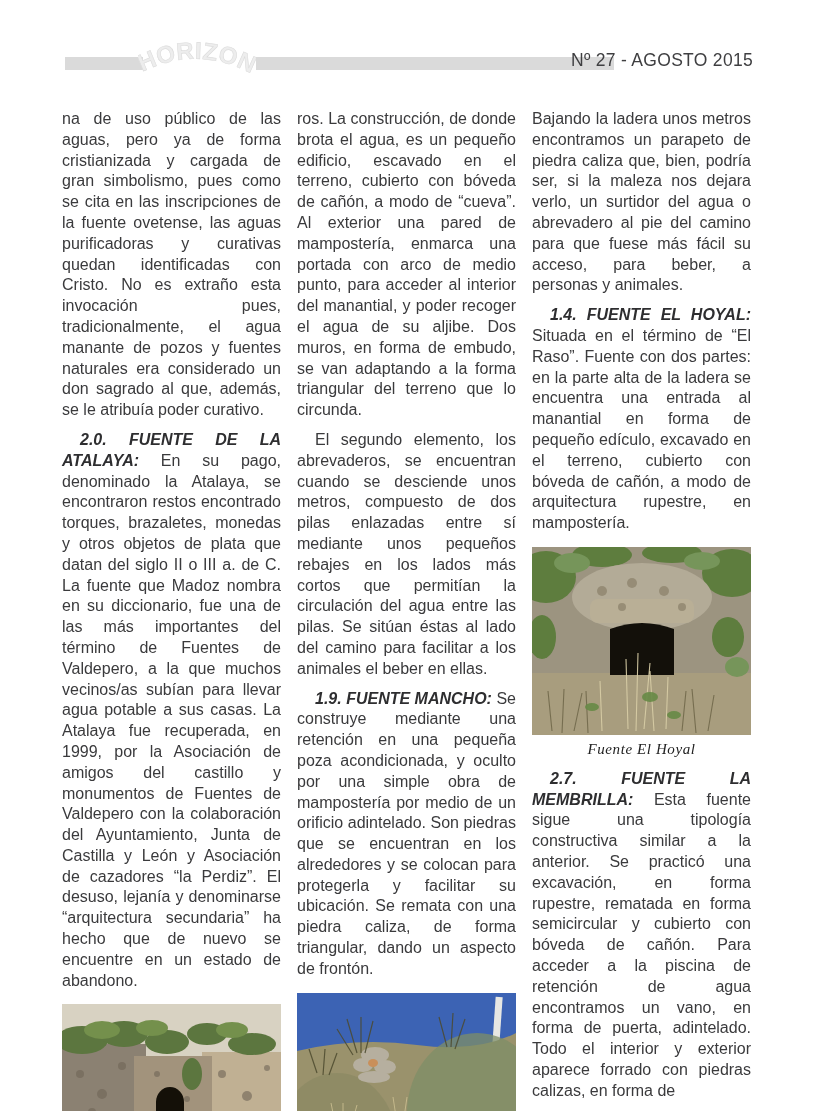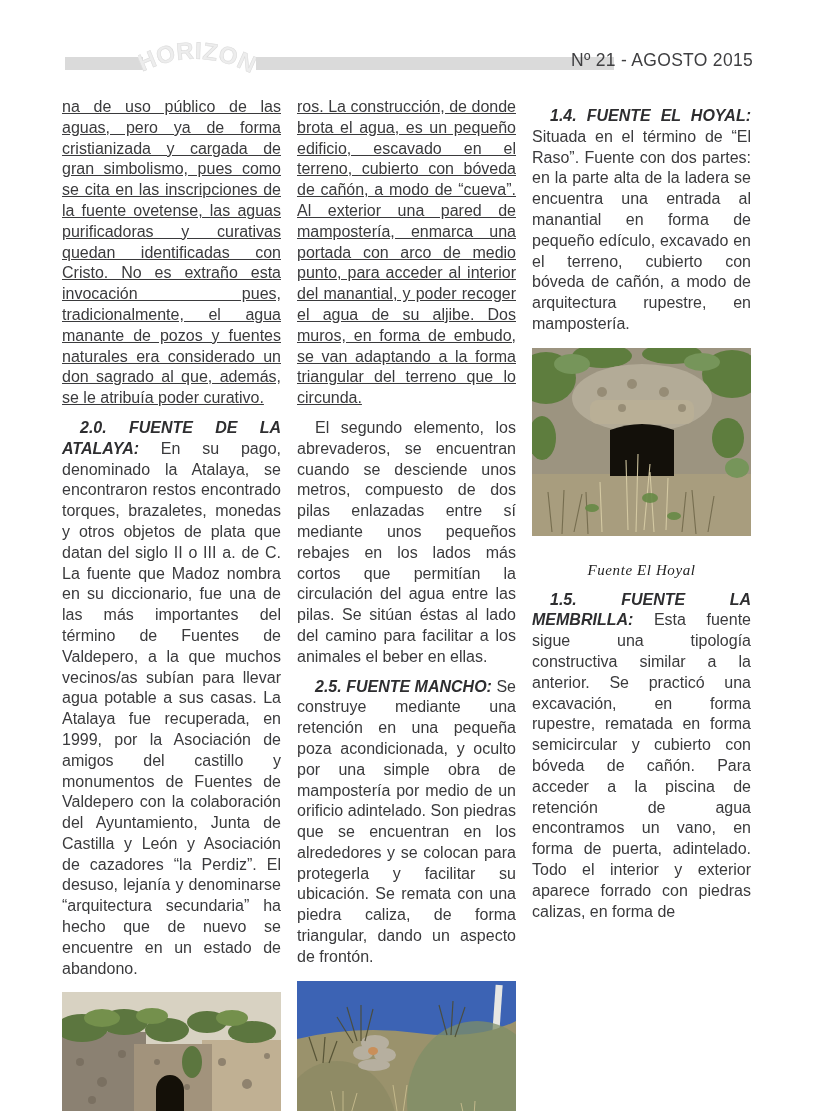--- a/index.html
+++ b/index.html
@@ -10,46 +10,46 @@
   
   .hdr-bar{position:absolute;height:13px;background:#dadada;}
   .hdr-bar.left{left:65px;top:57px;width:78px;}
   .hdr-bar.right{left:256px;top:57px;width:358px;}
   .logo-wrap{position:absolute;left:138px;top:28px;width:122px;height:58px;}
   .issue{position:absolute;top:50px;right:62px;font-size:17.5px;color:#3f3f41;letter-spacing:.3px;white-space:nowrap;}
   
   .col{position:absolute;top:97px;width:219px;font-size:16px;line-height:20.8px;text-align:justify;}
   .col1{left:62px;} .col2{left:297px;} .col3{left:532px;}
   .col p{margin:9px 0 0 0;text-indent:18px;}
-  .col p.cont{margin-top:0;text-indent:0;text-decoration:underline;}
+  .col p.cont{margin-top:12px;text-indent:0;}
   .col b.lead{font-weight:bold;color:#2e2e30;font-style:italic;}
   figure{margin:13px 0 0 0;padding:0;}
   figure svg{display:block;width:219px;height:auto;}
   figcaption{
     text-align:center;font-family:"Liberation Serif", serif;font-style:italic;
-    font-size:15px;color:#222;margin-top:24px;letter-spacing:.6px;
+    font-size:15px;color:#222;margin-top:4px;letter-spacing:.6px;
   }
 </style>
 </head>
 <body>
 
 <div>
   <div class="hdr-bar left"></div>
   <div class="logo-wrap">
     <svg viewBox="0 0 122 58" width="122" height="58">
       <defs>
           <path id="arc" d="M 4,44 Q 61,16 118,48"></path>
         </defs>
       <text font-family="Liberation Sans, sans-serif" font-weight="bold" font-size="24" fill="#ededed" stroke="#dcdcdc" stroke-width="0.6" letter-spacing="0.5">
         <textPath href="#arc">HORIZONTES</textPath>
       </text>
     </svg>
   </div>
   <div class="hdr-bar right"></div>
-  <div class="issue">Nº 21 - AGOSTO 2015</div>
+  <div class="issue">Nº 27 - AGOSTO 2015</div>
 </div>
 
 <div class="col col1">
   <p class="cont">na de uso público de las aguas, pero ya de forma cristianizada y cargada de gran simbolismo, pues como se cita en las inscripciones de la fuente ovetense, las aguas purificadoras y curativas quedan identificadas con Cristo. No es extraño esta invocación pues, tradicionalmente, el agua manante de pozos y fuentes naturales era considerado un don sagrado al que, además, se le atribuía poder curativo.</p>
   <p><b class="lead">2.0. FUENTE DE LA ATALAYA:</b>
     <span>En su pago, denominado la Atalaya, se encontraron restos encontrado torques, brazaletes, monedas y otros objetos de plata que datan del siglo II o III a. de C. La fuente que Madoz nombra en su diccionario, fue una de las más importantes del término de Fuentes de Valdepero, a la que muchos vecinos/as subían para llevar agua potable a sus casas. La Atalaya fue recuperada, en 1999, por la Asociación de amigos del castillo y monumentos de Fuentes de Valdepero con la colaboración del Ayuntamiento, Junta de Castilla y León y Asociación de cazadores “la Perdiz”. El desuso, lejanía y denominarse “arquitectura secundaria” ha hecho que de nuevo se encuentre en un estado de abandono.</span></p>
   <figure>
     <svg viewBox="0 0 219 162" preserveAspectRatio="none">
       <rect width="219" height="162" fill="#d8d2c2"></rect>
       <rect x="0" y="118" width="219" height="44" fill="#b2987a"></rect>
@@ -91,21 +91,21 @@
       </g>
     </svg>
 
   </figure>
 
 </div>
 
 <div class="col col2">
   <p class="cont">ros. La construcción, de donde brota el agua, es un pequeño edificio, escavado en el terreno, cubierto con bóveda de cañón, a modo de “cueva”. Al exterior una pared de mampostería, enmarca una portada con arco de medio punto, para acceder al interior del manantial, y poder recoger el agua de su aljibe. Dos muros, en forma de embudo, se van adaptando a la forma triangular del terreno que lo circunda.</p>
   <p>El segundo elemento, los abrevaderos, se encuentran cuando se desciende unos metros, compuesto de dos pilas enlazadas entre sí mediante unos pequeños rebajes en los lados más cortos que permitían la circulación del agua entre las pilas. Se sitúan éstas al lado del camino para facilitar a los animales el beber en ellas.</p>
-  <p><b class="lead">2.5. FUENTE MANCHO:</b>
+  <p><b class="lead">1.9. FUENTE MANCHO:</b>
     <span>Se construye mediante una retención en una pequeña poza acondicionada, y oculto por una simple obra de mampostería por medio de un orificio adintelado. Son piedras que se encuentran en los alrededores y se colocan para protegerla y facilitar su ubicación. Se remata con una piedra caliza, de forma triangular, dando un aspecto de frontón.</span></p>
   <figure>
     <svg viewBox="0 0 219 240" preserveAspectRatio="none">
       <rect width="219" height="60" fill="#3c63b4"></rect>
       <rect x="197" y="4" width="7" height="48" fill="#e7e7e3" transform="rotate(4 200 28)"></rect>
       <path d="M0,58 Q60,44 120,52 T219,40 V240 H0 Z" fill="#9a926c"></path>
       <ellipse cx="180" cy="120" rx="70" ry="80" fill="#7e8e67" opacity=".75"></ellipse>
       <ellipse cx="40" cy="150" rx="60" ry="70" fill="#8c8a64" opacity=".8"></ellipse>
       <rect x="0" y="186" width="219" height="54" fill="#cbc3b0"></rect>
       <path d="M110,190 q30,-25 70,-10 l20,60 h-90 z" fill="#6e6752" opacity=".75"></path>
@@ -128,20 +128,21 @@
       <g stroke="#5e5a40" stroke-width="1" fill="none" opacity=".8">
         <path d="M120,200 l-8,-22 M128,204 l-2,-26 M136,202 l6,-22 M150,210 l-4,-24 M160,208 l4,-22"></path>
         <path d="M20,210 l-4,-18 M28,212 l2,-20"></path>
       </g>
     </svg>
 
   </figure>
 </div>
 
 <div class="col col3">
+  <p class="cont">Bajando la ladera unos metros encontramos un parapeto de piedra caliza que, bien, podría ser, si la maleza nos dejara verlo, un surtidor del agua o abrevadero al pie del camino para que fuese más fácil su acceso, para beber, a personas y animales.</p>
   <p><b class="lead">1.4. FUENTE EL HOYAL:</b>
     <span>Situada en el término de “El Raso”. Fuente con dos partes: en la parte alta de la ladera se encuentra una entrada al manantial en forma de pequeño edículo, excavado en el terreno, cubierto con bóveda de cañón, a modo de arquitectura rupestre, en mampostería.</span></p>
   <figure>
     <svg viewBox="0 0 219 188" preserveAspectRatio="none">
       <rect width="219" height="188" fill="#9c9480"></rect>
       <rect x="0" y="126" width="219" height="62" fill="#a89d7e"></rect>
       <g fill="#5e7d3e">
         <ellipse cx="14" cy="30" rx="30" ry="26"></ellipse>
           <ellipse cx="200" cy="26" rx="30" ry="24"></ellipse>
         <ellipse cx="70" cy="8" rx="30" ry="12"></ellipse>
@@ -172,15 +173,15 @@
       </g>
       <g fill="#678a46" opacity=".9">
         <ellipse cx="118" cy="150" rx="8" ry="5"></ellipse>
           <ellipse cx="60,"></ellipse>
         <ellipse cx="60" cy="160" rx="7" ry="4"></ellipse>
           <ellipse cx="142" cy="168" rx="7" ry="4"></ellipse>
       </g>
     </svg>
     <figcaption>Fuente El Hoyal</figcaption>
   </figure>
-  <p><b class="lead">1.5. FUENTE LA MEMBRILLA:</b>
+  <p><b class="lead">2.7. FUENTE LA MEMBRILLA:</b>
     <span>Esta fuente sigue una tipología constructiva similar a la anterior. Se practicó una excavación, en forma rupestre, rematada en forma semicircular y cubierto con bóveda de cañón. Para acceder a la piscina de retención de agua encontramos un vano, en forma de puerta, adintelado. Todo el interior y exterior aparece forrado con piedras calizas, en forma de</span></p>
 </div>
 
 </body></html>

